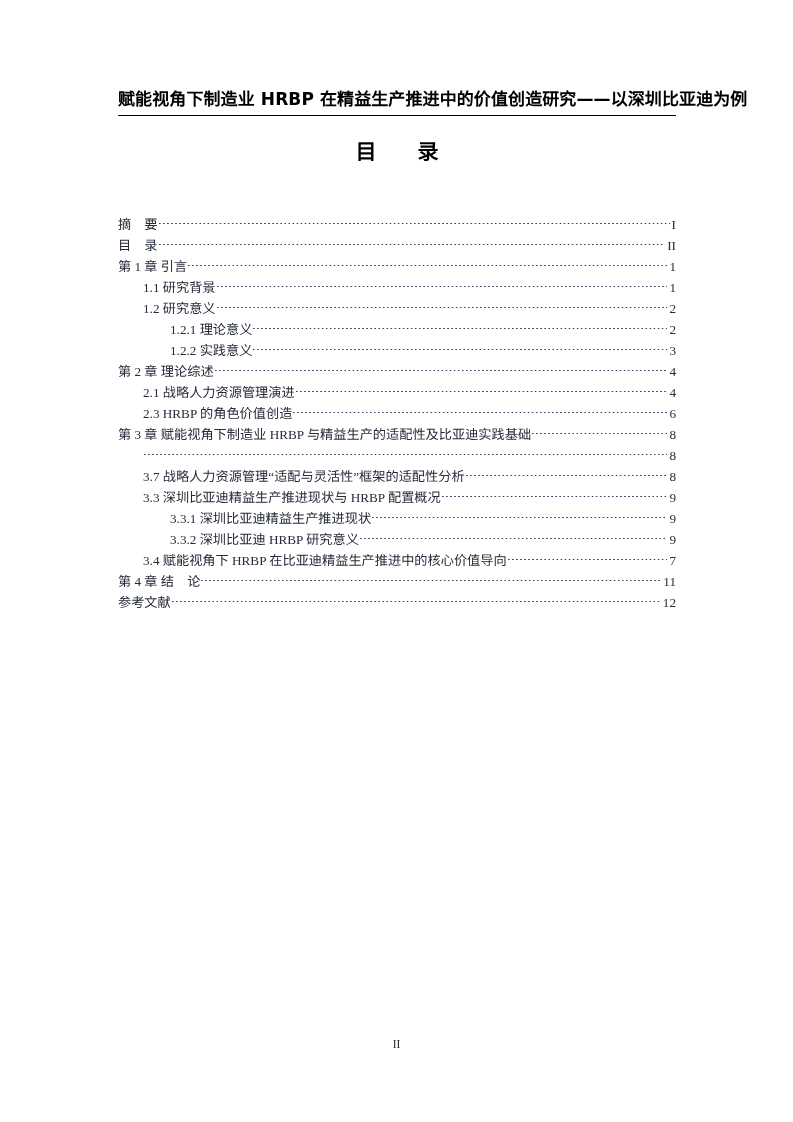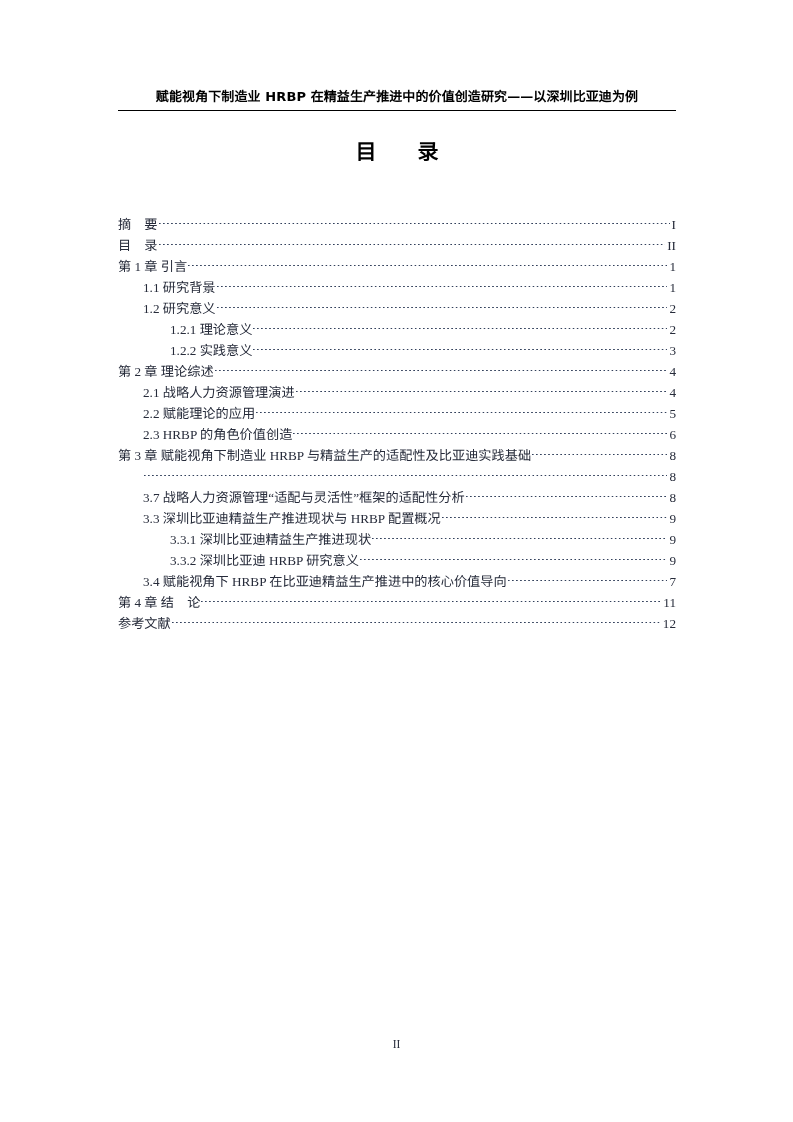--- a/index.html
+++ b/index.html
@@ -24,21 +24,21 @@
   .doc-header {
     position: absolute;
     left: 118px;
     top: 88px;
     width: 558px;
     text-align: center;
   }
 
   .doc-header-text {
     font-family: "DejaVu Sans", "Liberation Sans", sans-serif;
-    font-size: 13px;
+    font-size: 17px;
     font-weight: bold;
     color: #000000;
     letter-spacing: 0.1px;
     line-height: 1.35;
     white-space: nowrap;
     display: block;
   }
 
   .doc-header-rule {
     margin-top: 4px;
@@ -181,25 +181,20 @@
         <span class="toc-label">第 2 章  理论综述</span>
         <span class="toc-leader"></span>
         <span class="toc-page">4</span>
       </div>
       <div class="toc-entry lvl2">
         <span class="toc-label">2.1  战略人力资源管理演进</span>
         <span class="toc-leader"></span>
         <span class="toc-page">4</span>
       </div>
       <div class="toc-entry lvl2">
-        <span class="toc-label">2.2  赋能理论的应用</span>
-        <span class="toc-leader"></span>
-        <span class="toc-page">5</span>
-      </div>
-      <div class="toc-entry lvl2">
         <span class="toc-label">2.3 HRBP 的角色价值创造</span>
         <span class="toc-leader"></span>
         <span class="toc-page">6</span>
       </div>
       <div class="toc-entry lvl1">
         <span class="toc-label">第 3 章  赋能视角下制造业 HRBP 与精益生产的适配性及比亚迪实践基础</span>
         <span class="toc-leader"></span>
         <span class="toc-page">8</span>
       </div>
       <div class="toc-entry lvl2">

